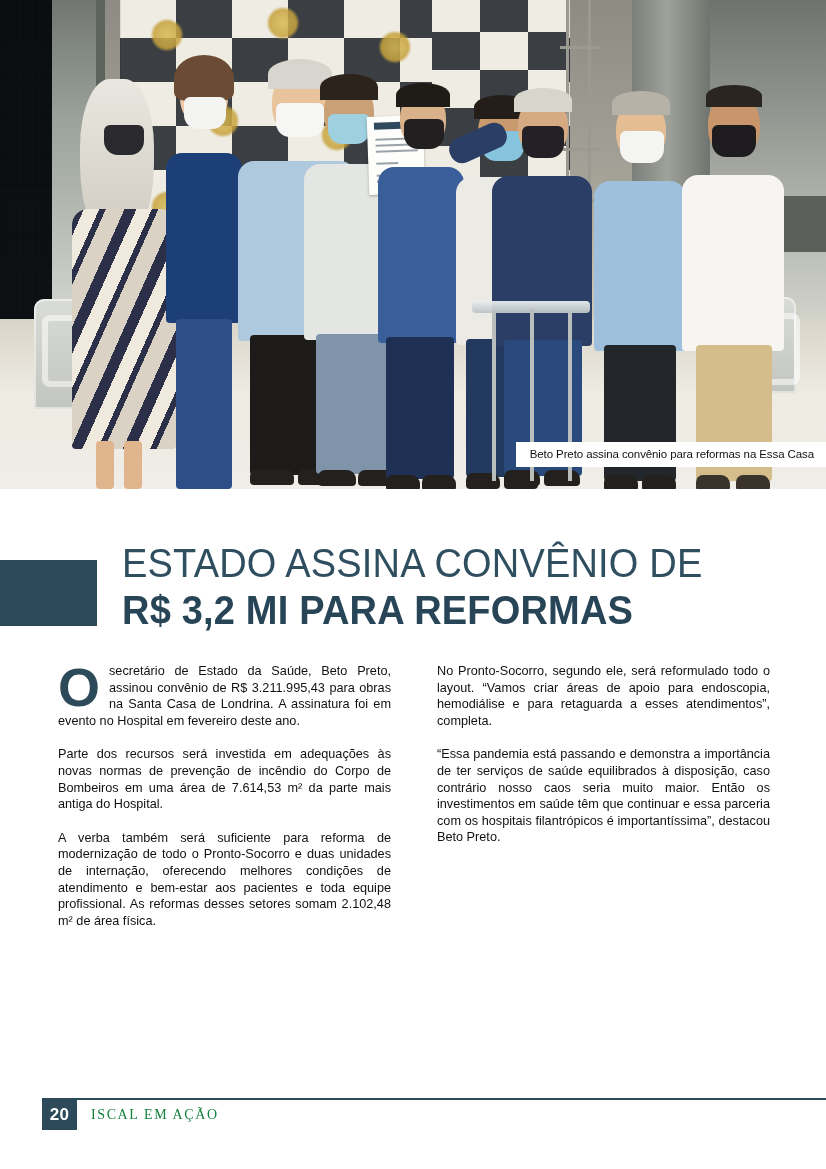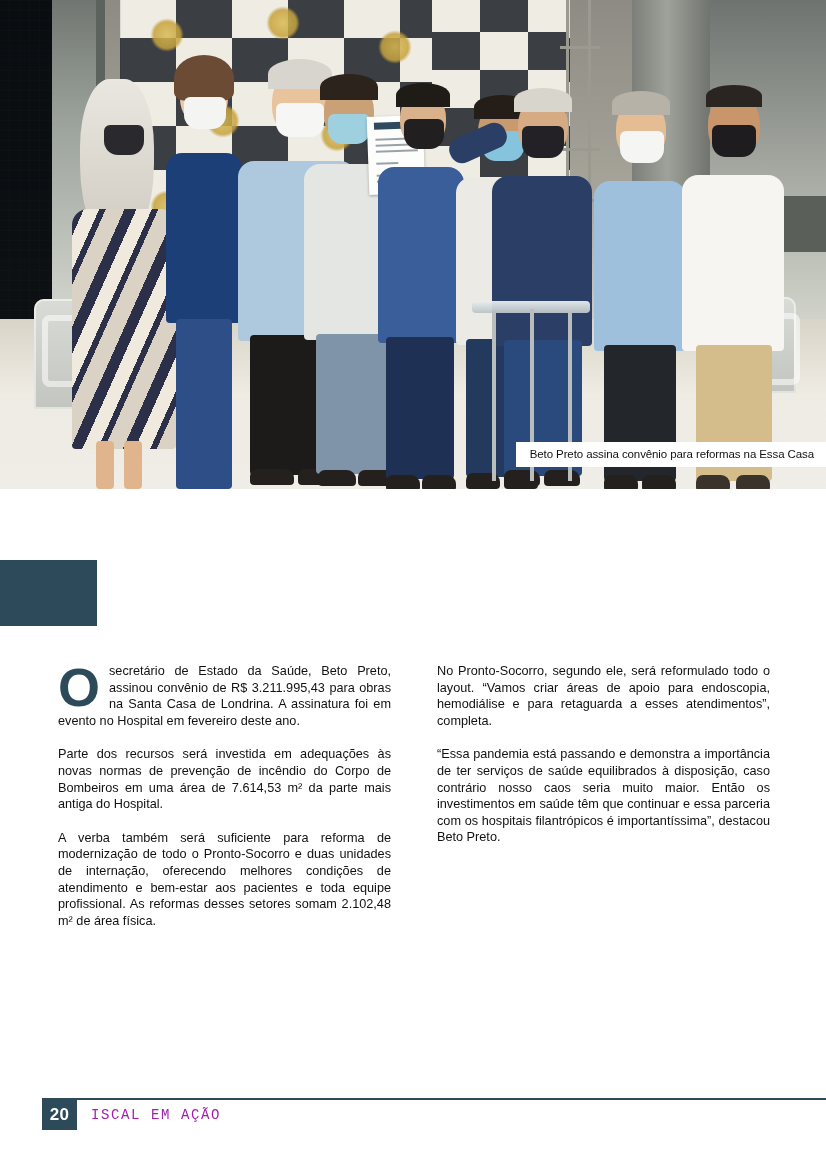--- a/index.html
+++ b/index.html
@@ -138,22 +138,22 @@
   
   .footer-rule{position:absolute;left:42px;top:1098px;width:784px;height:2px;background:#2c4a5a;}
   .footer{position:absolute;left:42px;top:1100px;height:30px;display:flex;align-items:stretch;}
   .pagenum{
     background:#2c4a5a;color:#fff;font-weight:700;font-size:17px;
     display:flex;align-items:center;justify-content:center;
     width:35px;height:30px;letter-spacing:.3px;
   }
   .footer-title{
     display:flex;align-items:center;padding-left:14px;
-    font-size:14px;color:#a21caf;letter-spacing:1.6px;
-    font-family:Liberation Mono, monospace;
+    font-size:14px;color:#15803d;letter-spacing:1.6px;
+    font-family:Liberation Serif, serif;
   }
 </style>
 </head>
 <body>
 
 <div class="page">
 
   <div class="photo">
     <div class="photo-scene">
       <div class="bg-wall"></div>
@@ -290,20 +290,24 @@
         <div class="legs" style="left:16px;top:306px;width:76px;height:136px;background:#d5bd8b;"></div>
         <div class="shoe" style="left:16px;top:436px;width:34px;background:#3a332c;"></div>
         <div class="shoe" style="left:56px;top:436px;width:34px;background:#3a332c;"></div>
       </div>
     </div>
 
     <div class="caption">Beto Preto assina convênio para reformas na Essa Casa</div>
   </div>
 
   <div class="headline-block"></div>
+  <div class="headline">
+    <div class="l1">ESTADO ASSINA CONVÊNIO DE</div>
+    <div class="l2">R$ 3,2 MI PARA REFORMAS</div>
+  </div>
 
   <div class="cols">
     <div class="col left">
       <p class="lead"><span class="dropcap">O</span><span>secretário de Estado da Saúde, Beto Preto, assinou convênio de R$ 3.211.995,43 para obras na Santa Casa de Londrina. A assinatura foi em evento no Hospital em fevereiro deste ano.</span></p>
       <p>Parte dos recursos será investida em adequações às novas normas de prevenção de incêndio do Corpo de Bombeiros em uma área de 7.614,53 m² da parte mais antiga do Hospital.</p>
       <p>A verba também será suficiente para reforma de modernização de todo o Pronto-Socorro e duas unidades de internação, oferecendo melhores condições de atendimento e bem-estar aos pacientes e toda equipe profissional. As reformas desses setores somam 2.102,48 m² de área física.</p>
     </div>
     <div class="col right">
       <p>No Pronto-Socorro, segundo ele, será reformulado todo o layout. “Vamos criar áreas de apoio para endoscopia, hemodiálise e para retaguarda a esses atendimentos”, completa.</p>
       <p> “Essa pandemia está passando e demonstra a importância de ter serviços de saúde equilibrados à disposição, caso contrário nosso caos seria muito maior. Então os investimentos em saúde têm que continuar e essa parceria com os hospitais filantrópicos é importantíssima”, destacou Beto Preto.</p>

